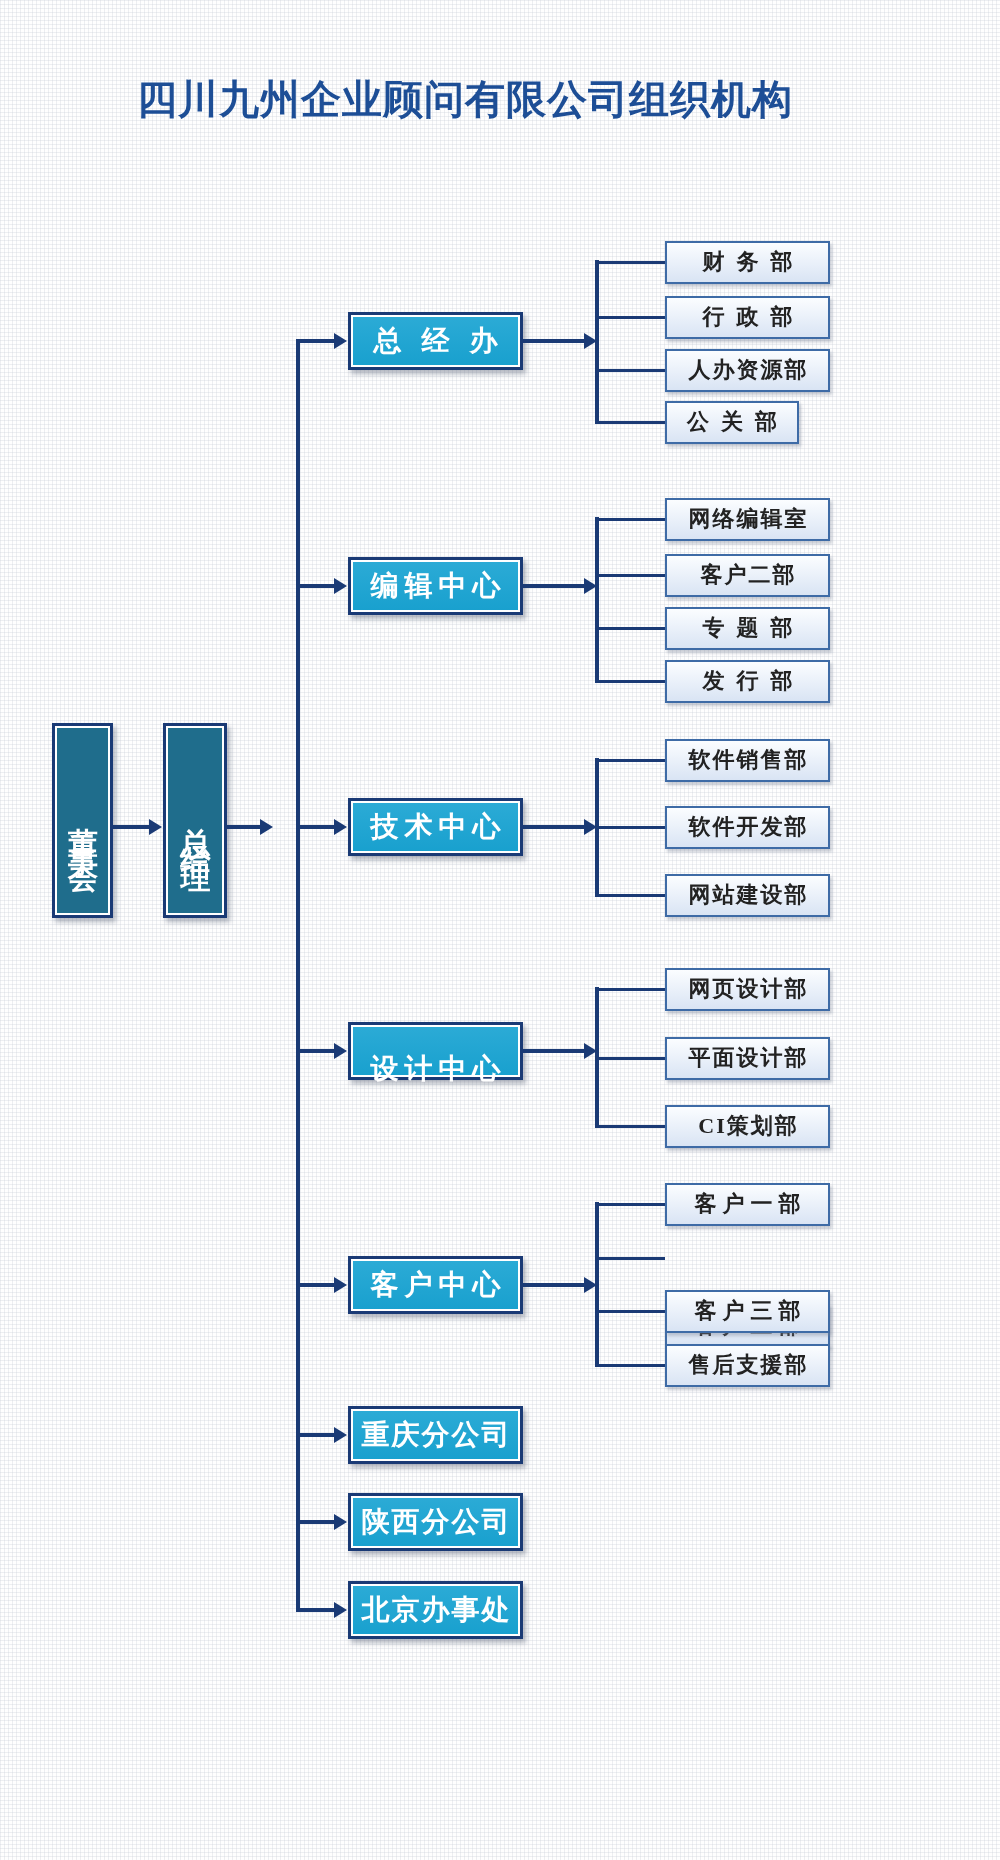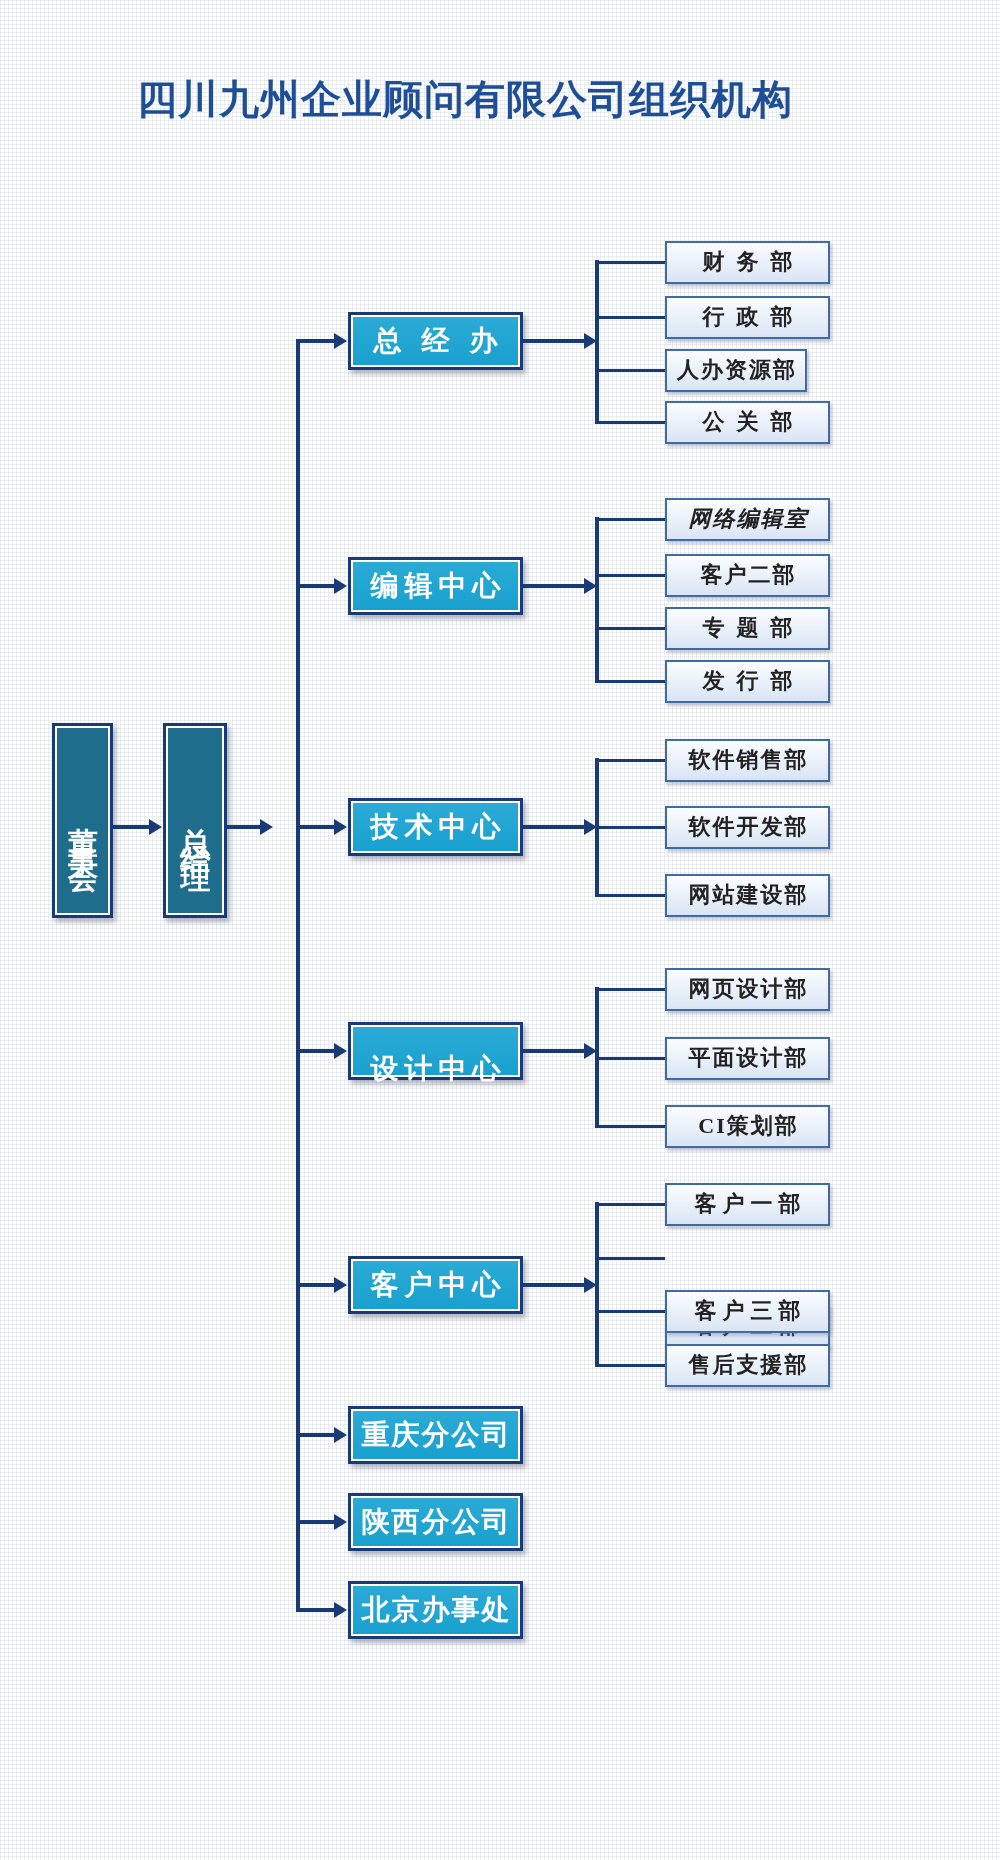--- a/index.html
+++ b/index.html
@@ -109,38 +109,38 @@
       <div class="v-line" style="left: 595px; top: 260px; width: 4px; height: 164px;"></div>
       <div class="h-line" style="left: 597px; top: 260.5px; width: 68px; height: 3px;"></div>
       <div class="dept-box" style="left: 665px; top: 240.5px; width: 165px; height: 43px;">
         <span style="letter-spacing: 12px; margin-right: -12px;">财务部</span>
       </div>
       <div class="h-line" style="left: 597px; top: 315.5px; width: 68px; height: 3px;"></div>
       <div class="dept-box" style="left: 665px; top: 295.5px; width: 165px; height: 43px; text-align: center;">
         <span style="letter-spacing: 12px; margin-right: -12px;">行政部</span>
       </div>
       <div class="h-line" style="left: 597px; top: 368.5px; width: 68px; height: 3px;"></div>
-      <div class="dept-box" style="left: 665px; top: 348.5px; width: 142px; height: 43px;">
+      <div class="dept-box" style="left: 665px; top: 348.5px; width: 165px; height: 43px;">
         <span style="letter-spacing: 2px; margin-right: -2px;">人办资源部</span>
       </div>
       <div class="h-line" style="left: 597px; top: 420.5px; width: 68px; height: 3px;"></div>
-      <div class="dept-box" style="left: 665px; top: 400.5px; width: 165px; height: 43px;">
+      <div class="dept-box" style="left: 665px; top: 400.5px; width: 134px; height: 43px;">
         <span style="letter-spacing: 12px; margin-right: -12px;">公关部</span>
       </div>
       <div class="h-line" style="left: 296px; top: 584px; width: 38px; height: 4px;"></div>
       <div class="arrow-head" style="left: 334px; top: 578px;"></div>
       <div class="mid-box" style="left: 348px; top: 557px; width: 175px; height: 58px;">
         <span style="letter-spacing: 6px; margin-right: -6px;">编辑中心</span>
       </div>
       <div class="h-line" style="left: 523px; top: 584px; width: 61px; height: 4px;"></div>
       <div class="arrow-head" style="left: 584px; top: 578px;"></div>
       <div class="v-line" style="left: 595px; top: 517px; width: 4px; height: 166px;"></div>
       <div class="h-line" style="left: 597px; top: 517.5px; width: 68px; height: 3px;"></div>
       <div class="dept-box" style="left: 665px; top: 497.5px; width: 165px; height: 43px;">
-        <span style="letter-spacing: 2px; margin-right: -2px; font-style: italic;">网络编辑室</span>
+        <span style="letter-spacing: 2px; margin-right: -2px;">网络编辑室</span>
       </div>
       <div class="h-line" style="left: 597px; top: 573.5px; width: 68px; height: 3px;"></div>
       <div class="dept-box" style="left: 665px; top: 553.5px; width: 165px; height: 43px;">
         <span style="letter-spacing: 2px; margin-right: -2px;">客户二部</span>
       </div>
       <div class="h-line" style="left: 597px; top: 626.5px; width: 68px; height: 3px;"></div>
       <div class="dept-box" style="left: 665px; top: 606.5px; width: 165px; height: 43px;">
         <span style="letter-spacing: 12px; margin-right: -12px;">专题部</span>
       </div>
       <div class="h-line" style="left: 597px; top: 679.5px; width: 68px; height: 3px;"></div>

